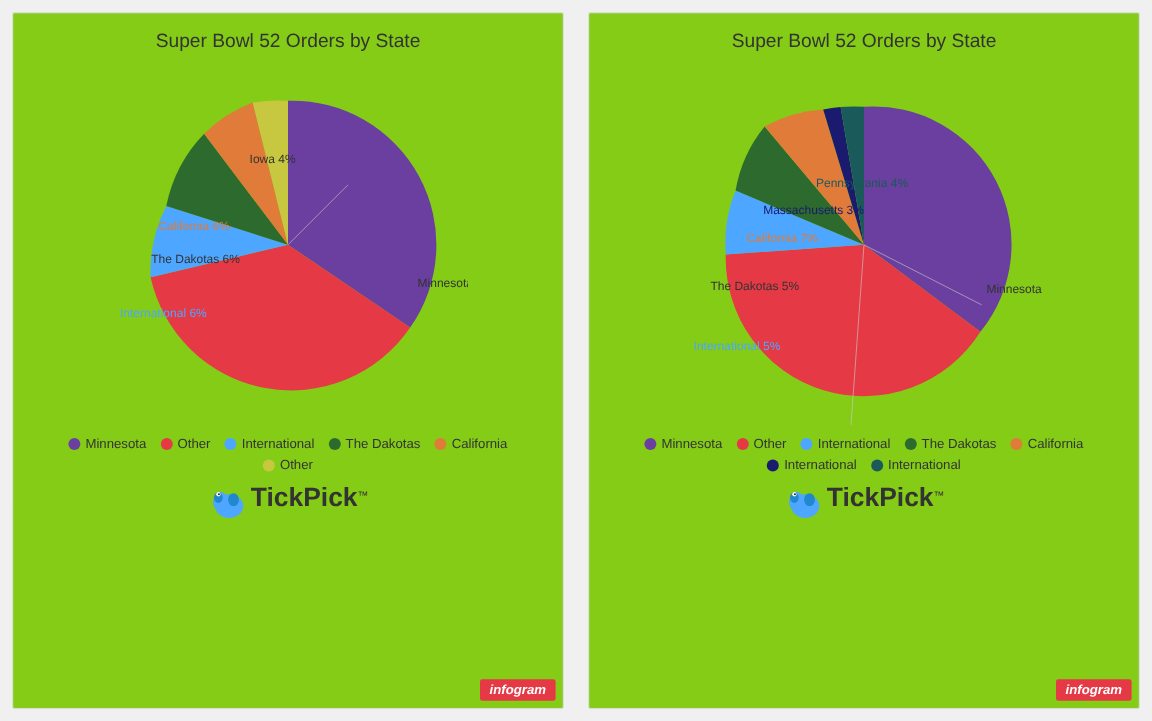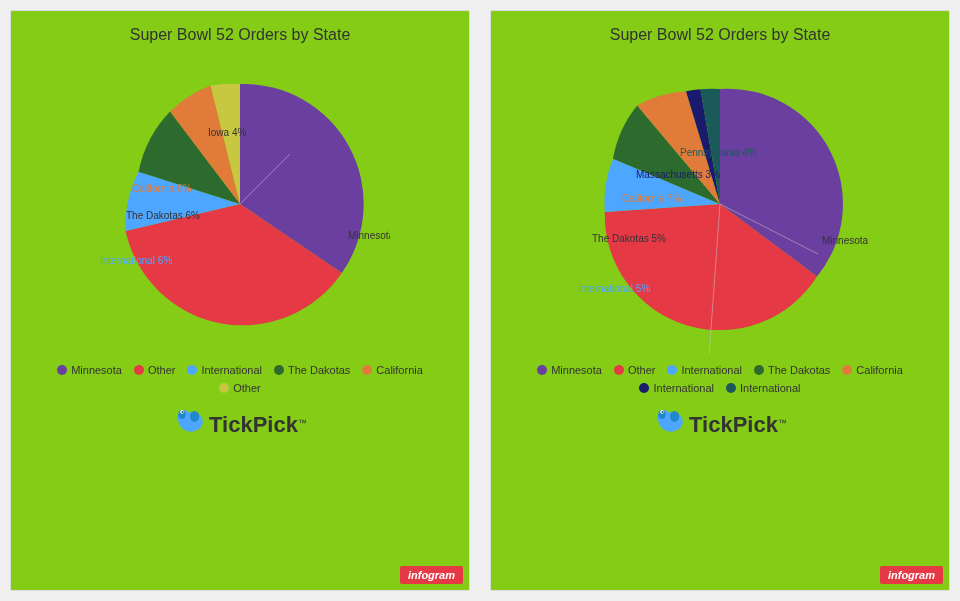--- a/index.html
+++ b/index.html
@@ -63,21 +63,21 @@
       gap: 4px;
     }
     .legend-dot {
       width: 10px;
       height: 10px;
       border-radius: 50%;
       flex-shrink: 0;
     }
     .tickpick-logo {
       display: flex;
-      align-items: flex-end;
+      align-items: flex-start;
       margin-top: 8px;
       gap: 0;
     }
     .tickpick-bird {
       width: 36px;
       height: 36px;
     }
     .infogram-badge {
       position: absolute;
       bottom: 6px;

